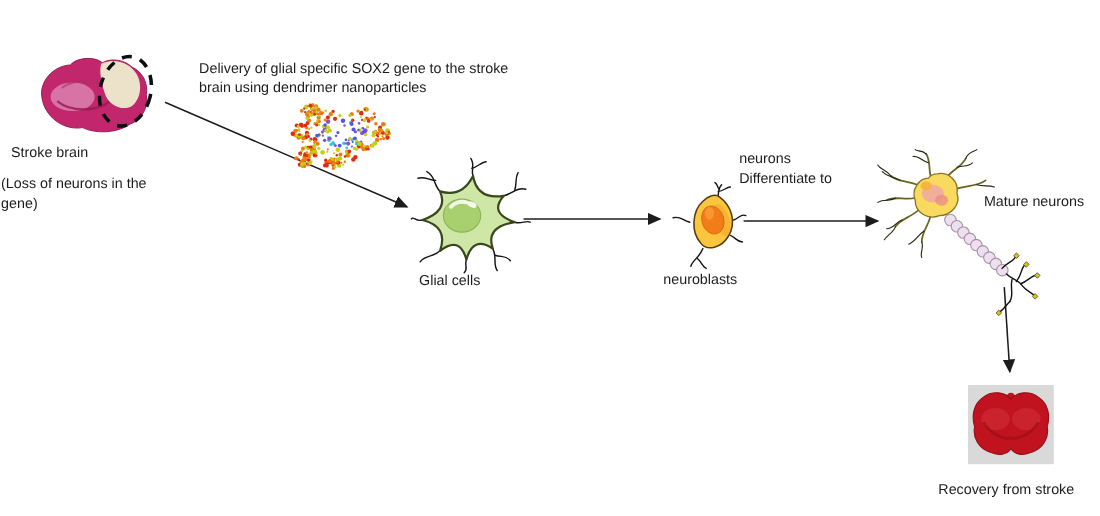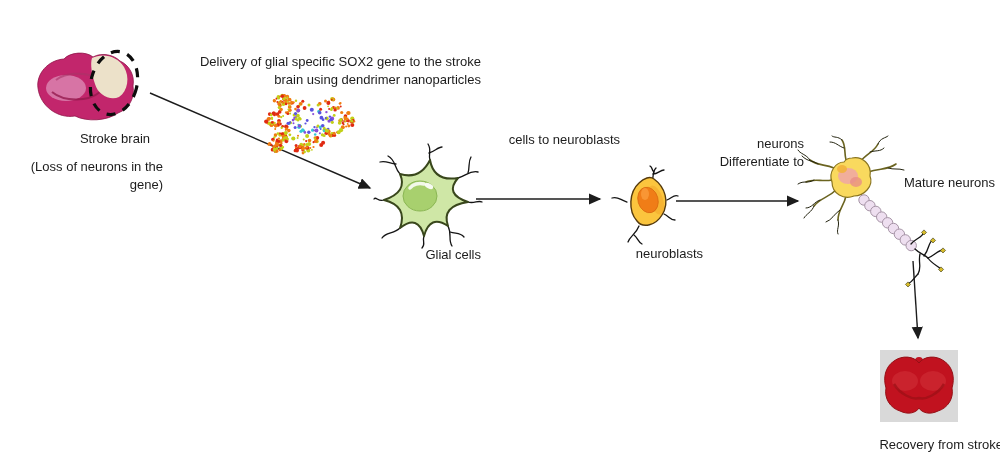--- a/index.html
+++ b/index.html
@@ -1,21 +1,21 @@
 <!DOCTYPE html>
 <html><head>
 <meta charset="utf-8">
 <style>
   *{margin:0;padding:0;box-sizing:border-box}
   html,body{width:1000px;height:469px}
   body{background:#ffffff;font-family:"Liberation Sans",sans-serif;color:#1c1c1c;position:relative;overflow:hidden}
   .abs{position:absolute}
-  .txt{font-size:13px;line-height:1.38;text-align:right;color:#1c1c1c}
+  .txt{font-size:13px;line-height:1.38;text-align:left;color:#1c1c1c}
   .txt span{display:block}
-  .nowrap{white-space:nowrap;text-align:right}
+  .nowrap{white-space:nowrap;text-align:center}
   svg{display:block;overflow:visible}
   .arrows{position:absolute;left:0;top:0;pointer-events:none}
   .arrows line{stroke:#1c1c1c;stroke-width:1.4}
   .proc{stroke:#141414;stroke-width:1.3;fill:none;stroke-linecap:round}
   .dend{stroke:#6b6420;stroke-width:1.6;fill:none;stroke-linecap:round}
   .twig{stroke:#23230f;stroke-width:1;fill:none;stroke-linecap:round}
   .tip{fill:#d8bc2a;stroke:#3a3a14;stroke-width:.6}
   .myelin{fill:#eedff0;stroke:#a593a5;stroke-width:1}
   .photo{background:#d9d9d9;display:flex;align-items:center;justify-content:center}
 </style>
@@ -440,21 +440,20 @@
   <ellipse cx="46" cy="52" rx="17" ry="15" stroke="#8ab653" stroke-width="1" fill="#a8d06e"></ellipse>
   <path d="M36,44 a12,10 0 0 1 14,-4" stroke="#ffffff" stroke-width="3.5" fill="none" opacity="0.85" stroke-linecap="round"></path>
   <ellipse cx="55" cy="42" rx="4.5" ry="2.5" fill="#ffffff" opacity="0.9" transform="rotate(25 55 42)"></ellipse>
 </svg>
 
 <div class="abs txt" style="left:381px;top:246px;width:100px">
   <span>Glial cells</span>
 </div>
 
 <div class="abs txt" style="left:468px;top:131px;width:152px">
-  <span>cells to neuroblasts</span>
 </div>
 
 <svg class="abs" style="left:612px;top:166px" width="70" height="80" viewBox="0 0 70 80">
   <path class="proc" d="M40,16 C42,10 40,6 44,2"></path>
   <path class="proc" d="M41,8 C46,8 48,4 52,4"></path>
   <path class="proc" d="M42,6 C39,3 41,2 38,0"></path>
   <path class="proc" d="M27,60 C24,68 18,70 16,76"></path>
   <path class="proc" d="M22,69 C26,72 26,76 30,78"></path>
   <path class="proc" d="M15,36 C8,34 6,30 0,32"></path>
   <path class="proc" d="M55,34 C60,32 62,28 66,30"></path>

